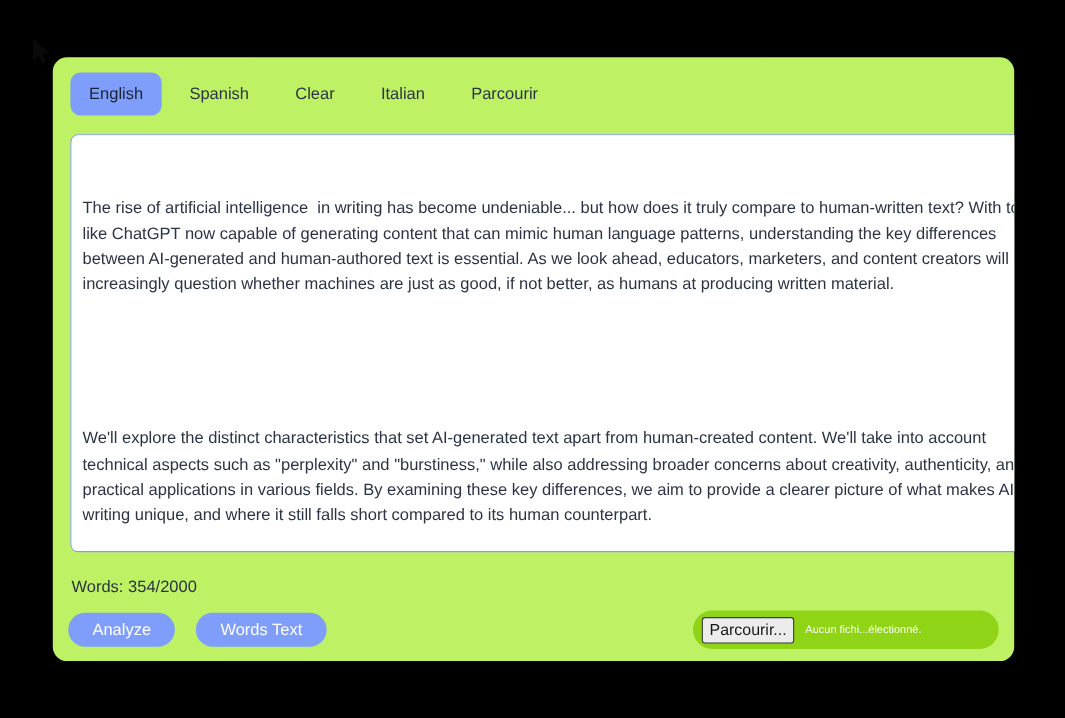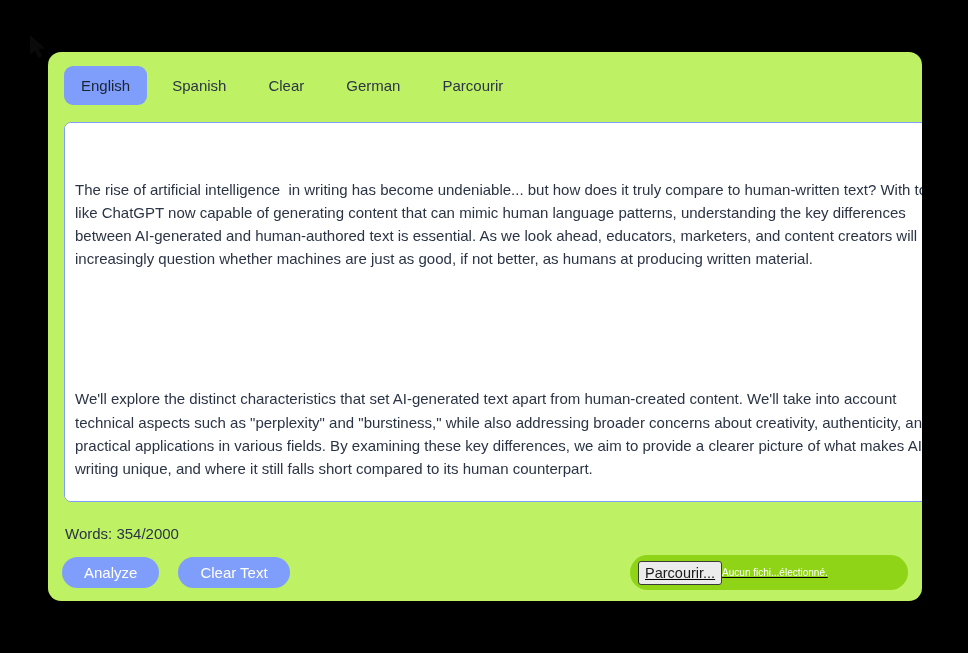--- a/index.html
+++ b/index.html
@@ -176,22 +176,22 @@
     position: absolute;
     left: 582px;
     top: 503px;
     width: 278px;
     height: 35px;
     background: #8fd417;
     border-radius: 18px;
     display: flex;
     align-items: center;
     padding-left: 8px;
-    cursor: pointer;
-    text-decoration: underline;
+    gap: 10px;
+    cursor: pointer;
   }
   #file-browse-button {
     height: 24px;
     padding: 0 6px;
     background: #ececec;
     border: 1px solid #3b3b3b;
     border-radius: 3px;
     color: #1a1a1a;
     font-size: 14.5px;
     font-family: "Liberation Sans", sans-serif;
@@ -227,21 +227,21 @@
       <path d="M2 1 L2 21 L7 16.5 L10.5 24 L14 22.3 L10.6 15 L17 14.6 Z" fill="#0a0a0a"></path>
     </svg>
   </div>
 
   <div id="analyzer-card">
 
     <div id="language-tabs">
       <button class="lang-tab active">English</button>
       <button class="lang-tab">Spanish</button>
       <button class="lang-tab">Clear</button>
-      <button class="lang-tab">German</button>
+      <button class="lang-tab">Italian</button>
       <button class="lang-tab">Parcourir</button>
     </div>
 
     <div id="text-input-wrapper">
 
       <div id="essay-text">
         <p class="para">The rise of artificial intelligence  in writing has become undeniable... but how does it truly compare to human-written text? With tools like ChatGPT now capable of generating content that can mimic human language patterns, understanding the key differences between AI-generated and human-authored text is essential. As we look ahead, educators, marketers, and content creators will increasingly question whether machines are just as good, if not better, as humans at producing written material.</p>
         <div class="spacer"></div>
         <p class="para">We'll explore the distinct characteristics that set AI-generated text apart from human-created content. We'll take into account technical aspects such as "perplexity" and "burstiness," while also addressing broader concerns about creativity, authenticity, and practical applications in various fields. By examining these key differences, we aim to provide a clearer picture of what makes AI writing unique, and where it still falls short compared to its human counterpart.</p>
         
@@ -268,21 +268,21 @@
           </svg>
         </div>
       </div>
 
     </div>
 
     <div id="word-counter">Words: 354/2000</div>
 
     <div id="action-buttons">
       <button class="pill-button">Analyze</button>
-      <button class="pill-button">Clear Text</button>
+      <button class="pill-button">Words Text</button>
     </div>
 
     <div id="file-upload">
       <div id="file-browse-button">Parcourir...</div>
       <div id="file-status-text">Aucun fichi...électionné.</div>
     </div>
 
   </div>
 </div>
 

